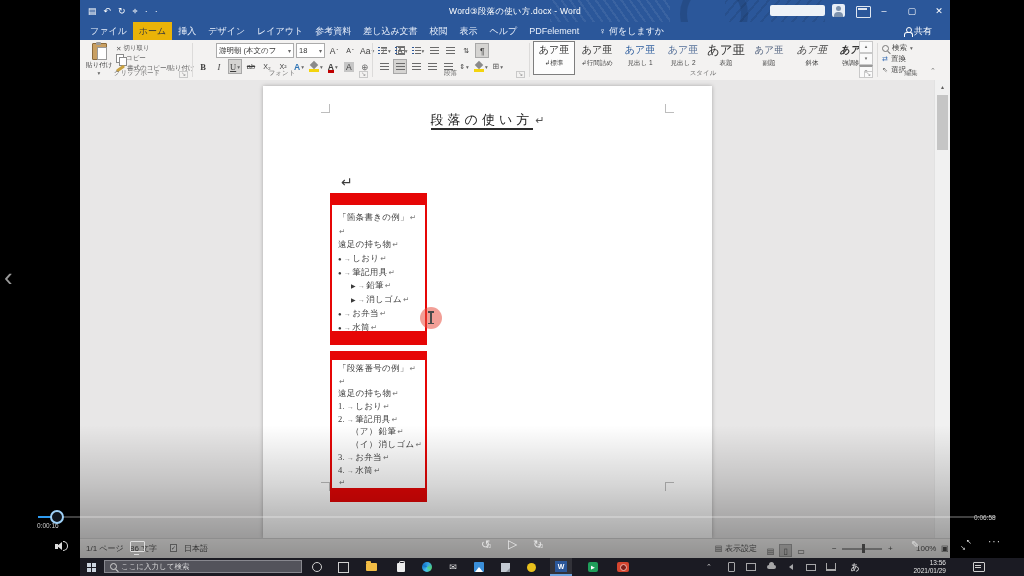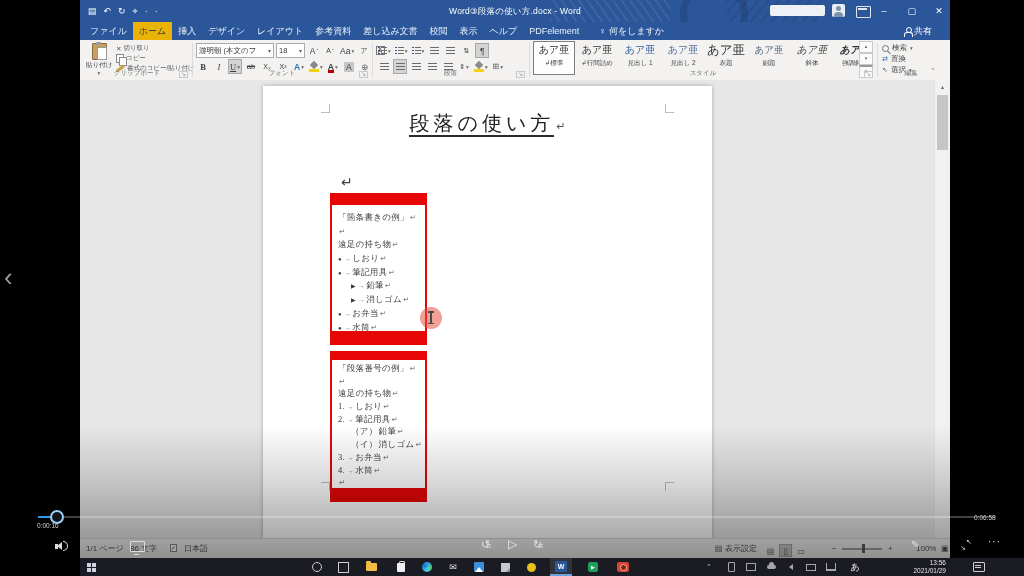--- a/index.html
+++ b/index.html
@@ -82,21 +82,21 @@
   .ic-search::after{content:"";position:absolute;right:-3px;bottom:-2px;width:4px;height:1px;background:#777;transform:rotate(45deg);}
   
   #docarea{position:absolute;left:0;top:80px;width:100%;height:458px;background:#e8e7e7;overflow:hidden;}
   #page{position:absolute;left:183px;top:6px;width:449px;height:452px;background:#fff;box-shadow:0 0 4px rgba(0,0,0,.28);}
   .cmark{position:absolute;width:8px;height:8px;}
   .cmark.tl{border-right:1px solid #bdbdbd;border-bottom:1px solid #bdbdbd;}
   .cmark.tr{border-left:1px solid #bdbdbd;border-bottom:1px solid #bdbdbd;}
   .cmark.bl{border-right:1px solid #bdbdbd;border-top:1px solid #bdbdbd;}
   .cmark.br{border-left:1px solid #bdbdbd;border-top:1px solid #bdbdbd;}
   #doctitle{position:absolute;left:0;top:24px;width:100%;text-align:center;font-family:"Liberation Serif",serif;color:#222;}
-  #doctitle .tt{font-size:20px;letter-spacing:4px;border-bottom:2px solid #2b2b2b;padding-bottom:1px;}
+  #doctitle .tt{font-size:13px;letter-spacing:4px;border-bottom:2px solid #2b2b2b;padding-bottom:1px;}
   #doctitle .eol{font-size:11px;color:#555;margin-left:2px;}
   .lone-eol{position:absolute;left:78px;top:88px;font-size:14px;color:#3d3d3d;font-family:"Liberation Serif",serif;}
   .redbox{position:absolute;left:67px;width:97px;}
   .redbar{width:100%;background:#e60606;}
   .box-body{background:#fff;border-left:2px solid #e60606;border-right:2px solid #e60606;padding:2px 0 0 6px;box-sizing:border-box;}
   .dline{font-family:"Liberation Serif",serif;font-size:8.5px;color:#3b3b3b;white-space:nowrap;letter-spacing:.3px;}
   #box1 .dline{height:13.7px;line-height:20px;}
   #box2 .dline{height:12.7px;line-height:12.7px;}
   .dline.ind{padding-left:13px;}
   .mk{margin-right:1px;}
@@ -252,21 +252,21 @@
         <span class="ic-brush"></span>
         <span>書式のコピー/貼り付け</span>
       </div>
       <div class="grp-label">クリップボード</div>
       <div class="launcher">↘</div>
     </div>
     <div class="gsep" style="left:112px;"></div>
 
     <div class="abs" style="left:114px;top:0;width:176px;height:39px;">
       <div style="position:absolute;left:2px;top:3px;display:flex;gap:2px;align-items:center;">
-        <div class="combo" style="width:72px;">
+        <div class="combo" style="width:72px;margin-left:20px;">
           <span>游明朝 (本文のフ</span>
           <span class="car">▾</span>
         </div>
         <div class="combo" style="width:23px;">
           <span>18</span>
           <span class="car">▾</span>
         </div>
         <div class="rbtn">
             <span>A</span>
             <span style="font-size:5px;">ˆ</span>
@@ -563,20 +563,24 @@
 
 <div id="taskbar">
   <div class="tbi" style="left:2px;width:18px;">
       <div class="winlogo">
         <div></div>
         <div></div>
         <div></div>
         <div></div>
       </div>
     </div>
+  <div id="tsearch">
+    <span class="ic-search2"></span>
+    <span class="ph">ここに入力して検索</span>
+  </div>
   <div class="tbi" style="left:228px;width:18px;">
       <div class="ring"></div>
     </div>
   <div class="tbi" style="left:254px;width:18px;">
       <div class="tv"></div>
     </div>
   <div class="tbi" style="left:282px;width:18px;">
       <div class="folder"></div>
     </div>
   <div class="tbi" style="left:312px;width:18px;">

